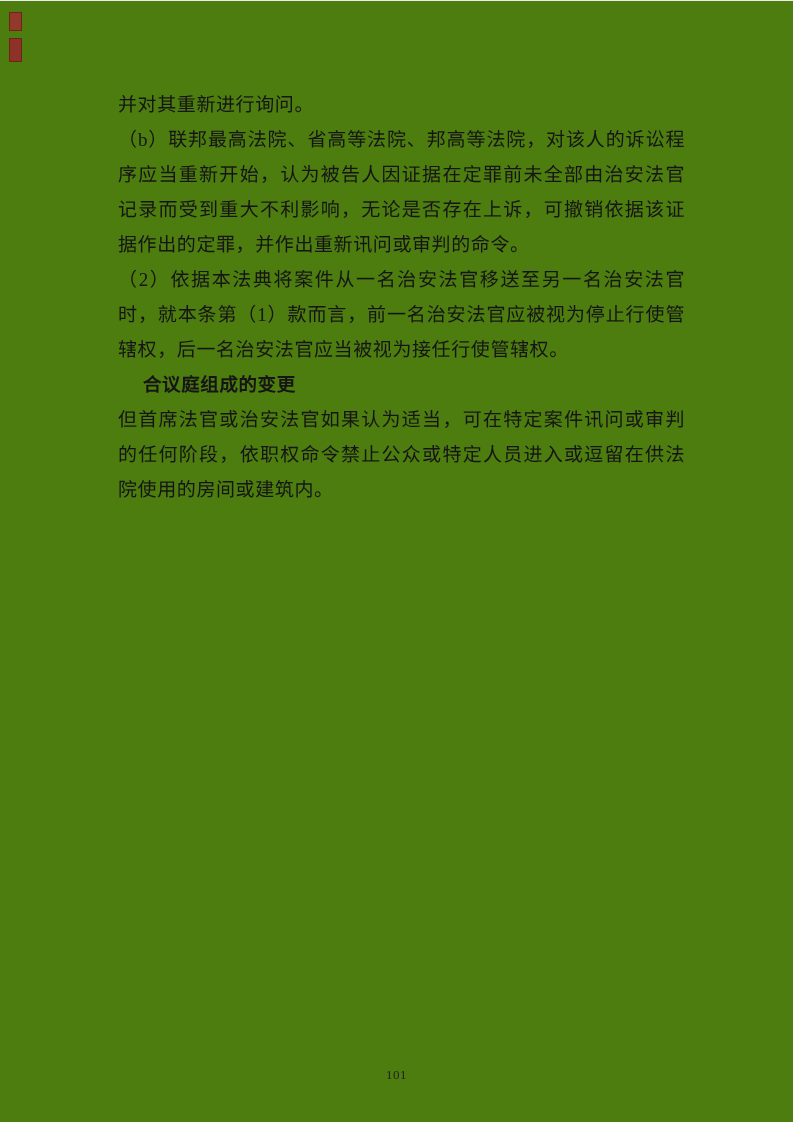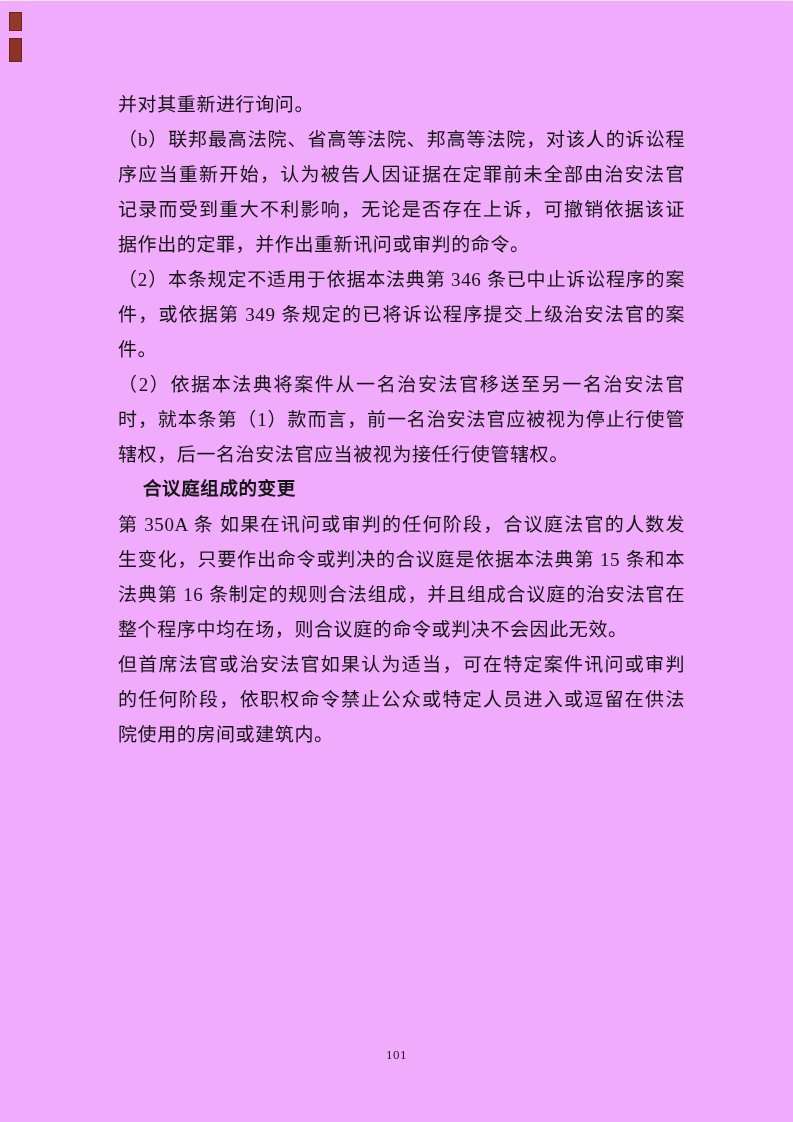--- a/index.html
+++ b/index.html
@@ -4,21 +4,21 @@
 <style>
   html, body {
     margin: 0;
     padding: 0;
     background: #ffffff;
   }
   .page {
     position: relative;
     width: 793px;
     height: 1122px;
-    background: #f0abfc;
+    background: #4d7c0f;
     overflow: hidden;
     border-top: 1px solid #ececec;
     font-family: "Liberation Serif", "DejaVu Serif", serif;
     color: #151515;
   }
   .corner-marks {
     position: absolute;
     left: 9px;
     top: 11px;
     width: 16px;
@@ -46,26 +46,26 @@
     letter-spacing: 0.6px;
     text-align: justify;
   }
   .para {
     margin: 0;
   }
   .sub-heading {
     margin: 0 0 0 25px;
     font-weight: bold;
     text-align: left;
-    font-family: Liberation Serif, serif;
+    font-family: Liberation Sans, sans-serif;
     font-size: 18.5px;
   }
   .page-number {
     position: absolute;
-    bottom: 60px;
+    bottom: 40px;
     left: 0;
     width: 100%;
     text-align: center;
     font-size: 13px;
     letter-spacing: 0.5px;
     color: #222222;
   }
 </style>
 </head>
 <body>
@@ -73,23 +73,21 @@
 <div class="page">
 
   <div class="corner-marks">
     <div class="corner-mark-1"></div>
     <div class="corner-mark-2"></div>
   </div>
 
   <div class="content">
     <p class="para">并对其重新进行询问。</p>
     <p class="para">（b）联邦最高法院、省高等法院、邦高等法院，对该人的诉讼程序应当重新开始，认为被告人因证据在定罪前未全部由治安法官记录而受到重大不利影响，无论是否存在上诉，可撤销依据该证据作出的定罪，并作出重新讯问或审判的命令。</p>
-    <p class="para">（2）本条规定不适用于依据本法典第 346 条已中止诉讼程序的案件，或依据第 349 条规定的已将诉讼程序提交上级治安法官的案件。</p>
     <p class="para">（2）依据本法典将案件从一名治安法官移送至另一名治安法官时，就本条第（1）款而言，前一名治安法官应被视为停止行使管辖权，后一名治安法官应当被视为接任行使管辖权。</p>
     <h3 class="sub-heading">合议庭组成的变更</h3>
-    <p class="para">第 350A 条  如果在讯问或审判的任何阶段，合议庭法官的人数发生变化，只要作出命令或判决的合议庭是依据本法典第 15 条和本法典第 16 条制定的规则合法组成，并且组成合议庭的治安法官在整个程序中均在场，则合议庭的命令或判决不会因此无效。</p>
     <p class="para">但首席法官或治安法官如果认为适当，可在特定案件讯问或审判的任何阶段，依职权命令禁止公众或特定人员进入或逗留在供法院使用的房间或建筑内。</p>
 
   </div>
 
   <div class="page-number">101</div>
 
 </div>
 
 </body></html>

